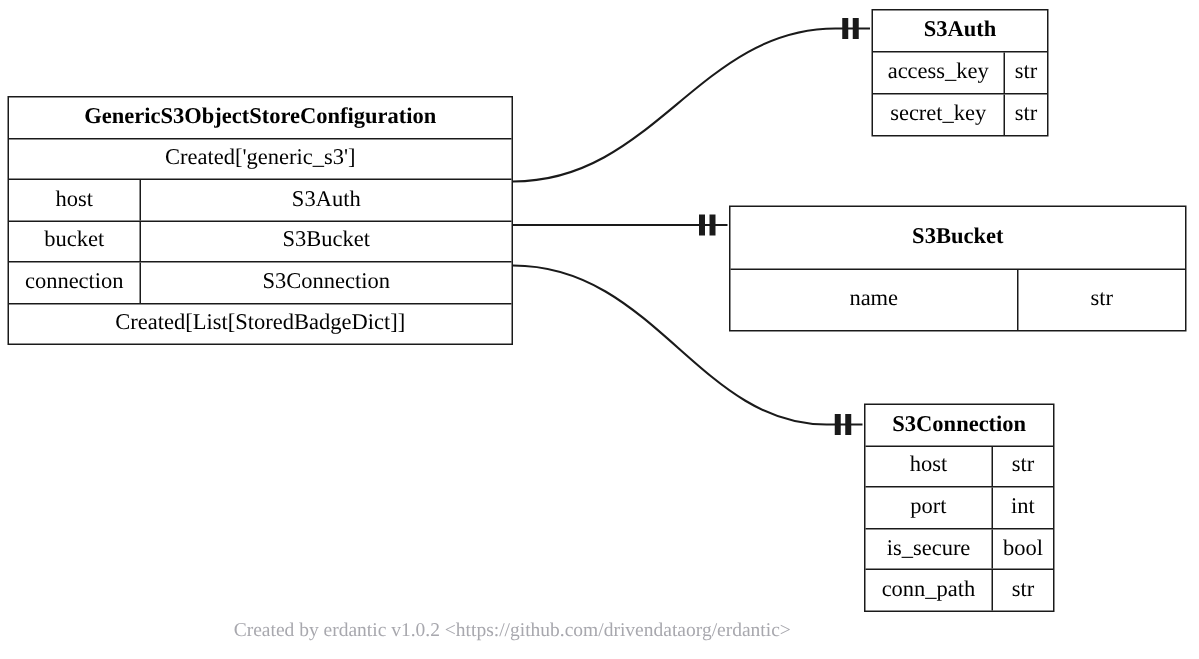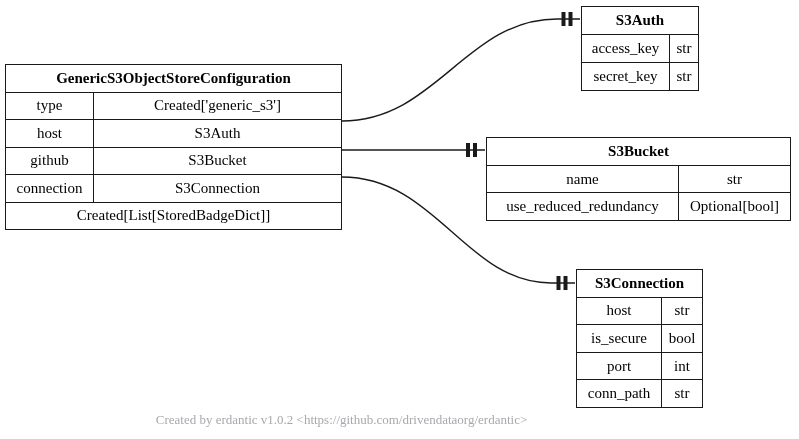--- a/index.html
+++ b/index.html
@@ -96,29 +96,28 @@
     <line class="tick" x1="475" y1="143" x2="475" y2="157"></line>
 
     <path class="edge" d="M342,177 C436,177 466,283 551,283 L575,283"></path>
     <line class="tick" x1="558.5" y1="276" x2="558.5" y2="290"></line>
     <line class="tick" x1="565.5" y1="276" x2="565.5" y2="290"></line>
   </svg>
 
   <div class="entity" id="e-config">
     <div class="title">GenericS3ObjectStoreConfiguration</div>
     <div class="row">
-      <div class="cn">type</div>
       <div class="ct">Created['generic_s3']</div>
     </div>
     <div class="row">
       <div class="cn">host</div>
       <div class="ct">S3Auth</div>
     </div>
     <div class="row">
-      <div class="cn">github</div>
+      <div class="cn">bucket</div>
       <div class="ct">S3Bucket</div>
     </div>
     <div class="row">
       <div class="cn">connection</div>
       <div class="ct">S3Connection</div>
     </div>
     <div class="row">
       <div class="ct">Created[List[StoredBadgeDict]]</div>
     </div>
   </div>
@@ -134,39 +133,35 @@
       <div class="ct">str</div>
     </div>
   </div>
 
   <div class="entity" id="e-s3bucket">
     <div class="title">S3Bucket</div>
     <div class="row">
       <div class="cn">name</div>
       <div class="ct">str</div>
     </div>
-    <div class="row">
-      <div class="cn">use_reduced_redundancy</div>
-      <div class="ct">Optional[bool]</div>
-    </div>
   </div>
 
   <div class="entity" id="e-s3connection">
     <div class="title">S3Connection</div>
     <div class="row">
       <div class="cn">host</div>
       <div class="ct">str</div>
     </div>
     <div class="row">
+      <div class="cn">port</div>
+      <div class="ct">int</div>
+    </div>
+    <div class="row">
       <div class="cn">is_secure</div>
       <div class="ct">bool</div>
-    </div>
-    <div class="row">
-      <div class="cn">port</div>
-      <div class="ct">int</div>
     </div>
     <div class="row">
       <div class="cn">conn_path</div>
       <div class="ct">str</div>
     </div>
   </div>
 
   <div id="footer">Created by erdantic v1.0.2 &lt;https://github.com/drivendataorg/erdantic&gt;</div>
 
 </div>

